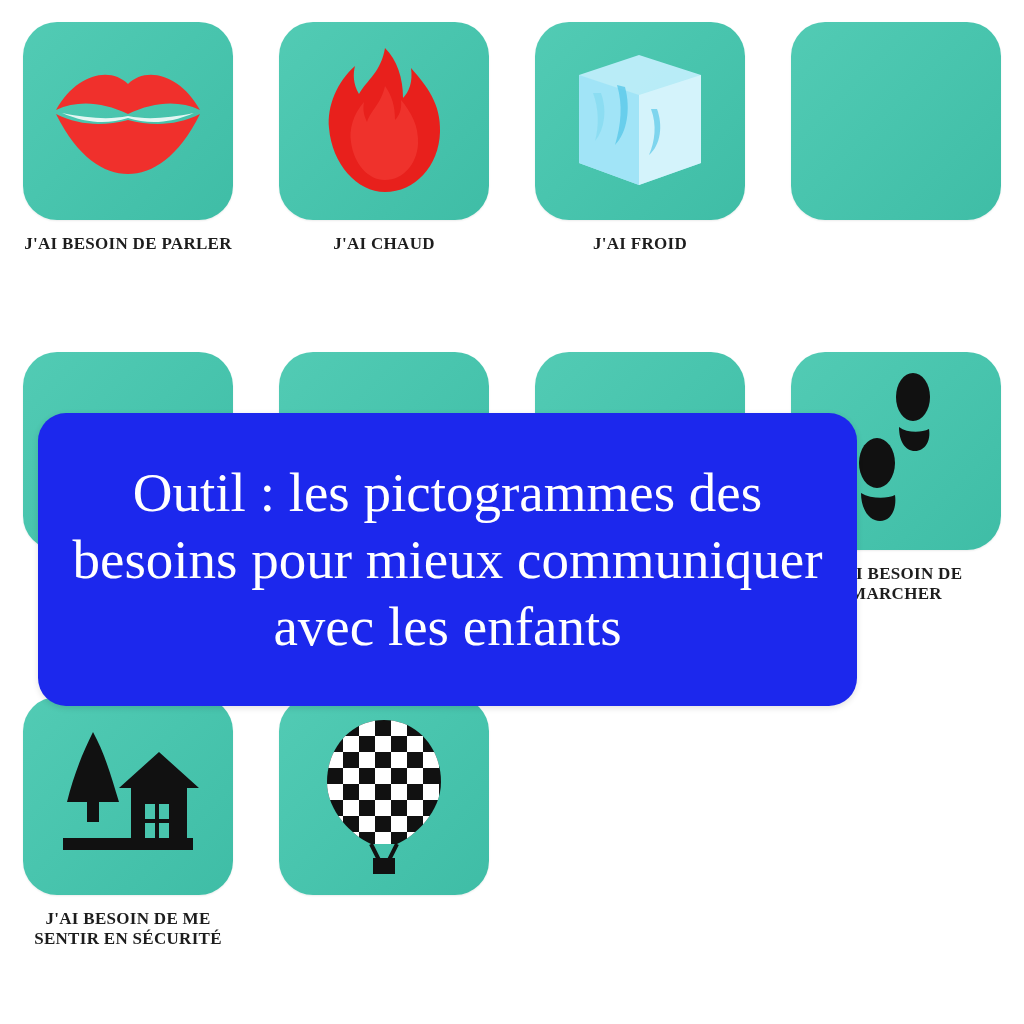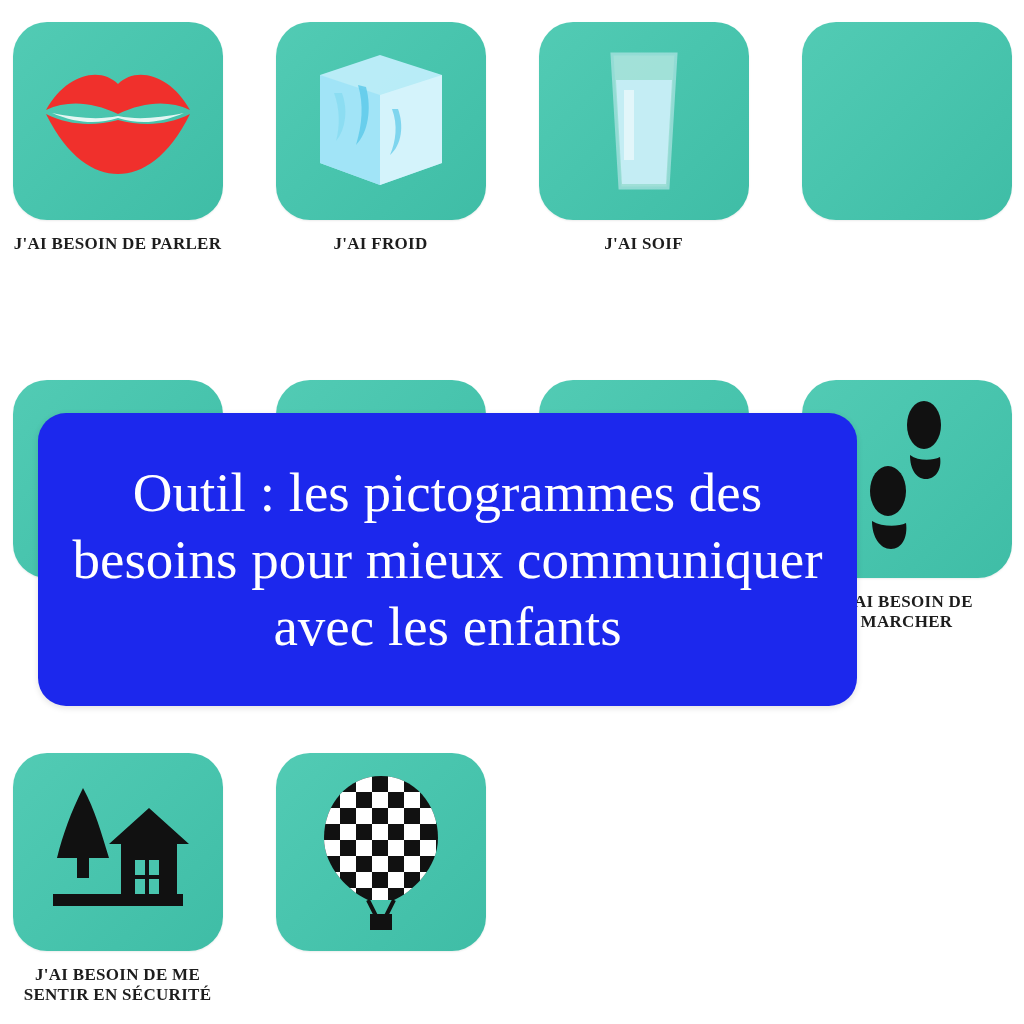--- a/index.html
+++ b/index.html
@@ -23,21 +23,20 @@
     top: 0;
     width: 1024px;
     height: 1024px;
     display: grid;
     grid-template-columns: repeat(4, 1fr);
     grid-template-rows: 330px 345px 349px;
     column-gap: 0px;
     row-gap: 0px;
     padding: 0;
     box-sizing: border-box;
-    gap: 28px;
   }
   .card {
     display: flex;
     flex-direction: column;
     align-items: center;
     justify-content: flex-start;
     padding-top: 22px;
     box-sizing: border-box;
   }
   .tile {
@@ -104,49 +103,48 @@
           <svg width="160" height="110" viewBox="0 0 160 110">
             <path d="M80 18 C62 0 28 8 8 44 C30 34 54 36 80 48 C106 36 130 34 152 44 C132 8 98 0 80 18 Z" fill="#f0302c"></path>
             <path d="M8 48 C30 92 56 108 80 108 C104 108 130 92 152 48 C128 60 104 60 80 54 C56 60 32 60 8 48 Z" fill="#f0302c"></path>
             <path d="M14 47 C40 58 60 58 80 52 C100 58 120 58 146 47 C120 52 100 54 80 50 C60 54 40 52 14 47 Z" fill="#ffffff" opacity="0.85"></path>
           </svg>
         </span>
       </div>
       <div class="caption">J'AI BESOIN DE PARLER</div>
     </div>
 
+    <div class="card">
+      <div class="tile">
+        <span>
+          <svg width="130" height="150" viewBox="0 0 130 150">
+            <path d="M66 2 C62 26 48 34 40 48 C34 38 34 28 36 20 C18 36 8 60 10 82 C13 118 38 146 66 146 C96 146 120 120 121 86 C122 58 108 40 92 22 C94 36 90 46 84 52 C84 32 78 14 66 2 Z" fill="#e8201c"></path>
+            <path d="M66 40 C62 58 52 64 48 76 C44 68 44 62 45 56 C34 68 30 84 32 96 C35 118 49 134 66 134 C84 134 98 118 99 98 C100 80 92 66 82 54 C83 64 80 70 76 74 C76 60 73 50 66 40 Z" fill="#f4423a" opacity="0.55"></path>
+          </svg>
+        </span>
+      </div>
+      <div class="caption">J'AI CHAUD</div>
+    </div>
 
     <div class="card">
       <div class="tile">
         <span>
           <svg width="150" height="140" viewBox="0 0 150 140">
             <path d="M14 24 L74 4 L136 24 L136 112 L74 134 L14 112 Z" fill="#bfeefb" opacity="0.95"></path>
             <path d="M14 24 L74 44 L74 134 L14 112 Z" fill="#9fe3f6" opacity="0.9"></path>
             <path d="M74 44 L136 24 L136 112 L74 134 Z" fill="#d8f4fc" opacity="0.85"></path>
             <path d="M52 34 C58 54 56 74 50 94 C62 82 66 58 60 36 Z" fill="#5ac8e8" opacity="0.8"></path>
             <path d="M86 58 C92 74 90 90 84 104 C96 94 98 74 92 58 Z" fill="#5ac8e8" opacity="0.7"></path>
             <path d="M28 42 C34 58 34 76 30 90 C40 78 42 58 36 42 Z" fill="#7fd8ef" opacity="0.6"></path>
           </svg>
         </span>
       </div>
       <div class="caption">J'AI FROID</div>
     </div>
 
-    <div class="card">
-      <div class="tile">
-        <span>
-          <svg width="100" height="150" viewBox="0 0 100 150">
-            <path d="M18 8 L82 8 L74 142 L26 142 Z" fill="#e9f8fb" opacity="0.55" stroke="#cfeef4" stroke-width="3"></path>
-            <path d="M22 34 L78 34 L72 138 L28 138 Z" fill="#c8eef7" opacity="0.9"></path>
-            <rect x="30" y="44" width="10" height="70" fill="#ffffff" opacity="0.5"></rect>
-          </svg>
-        </span>
-      </div>
-      <div class="caption">J'AI SOIF</div>
-    </div>
 
     <div class="card">
       <div class="tile"></div>
     </div>
     <div class="card">
       <div class="tile"></div>
     </div>
     <div class="card">
       <div class="tile"></div>
     </div>

